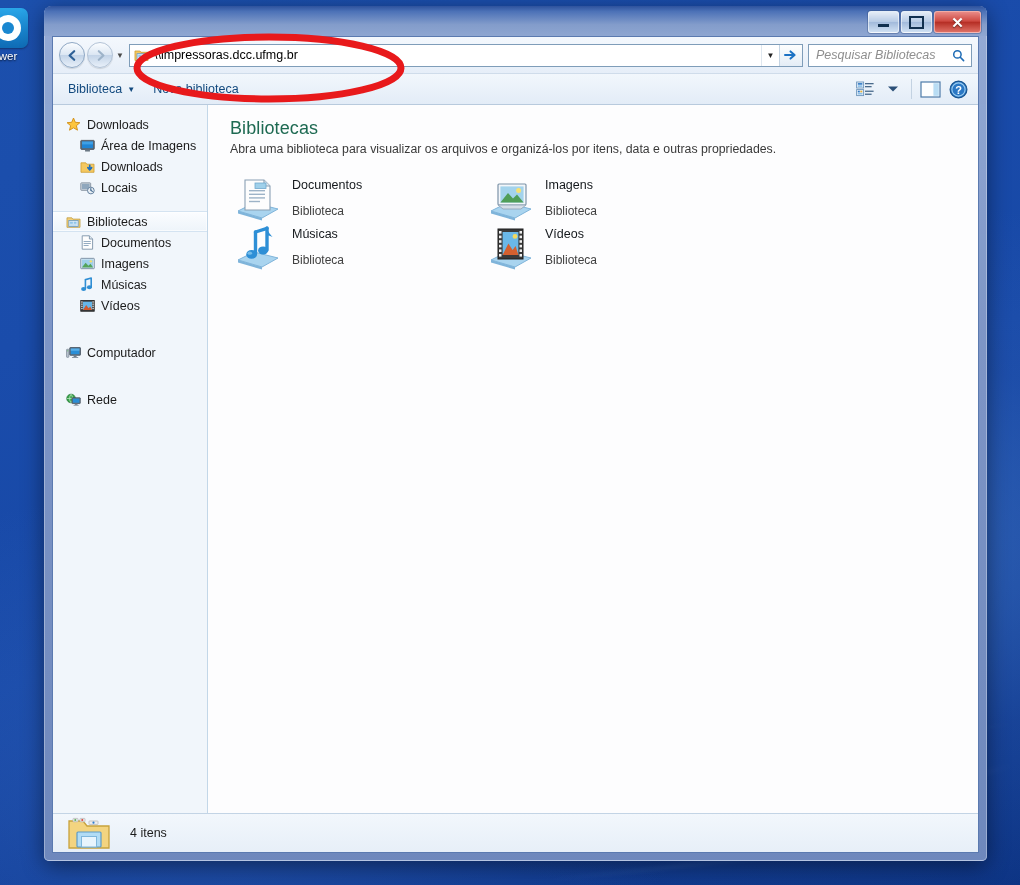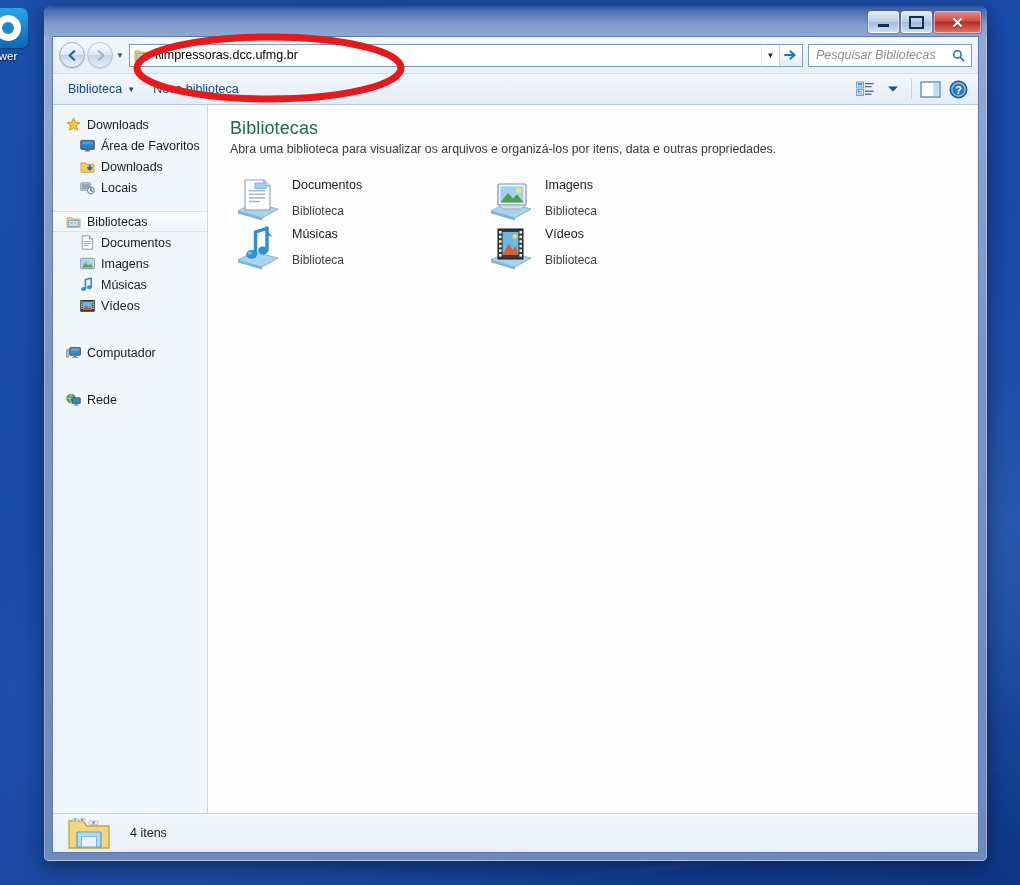--- a/index.html
+++ b/index.html
@@ -364,21 +364,21 @@
 
         <div class="nav-item child">
           <span class="nav-ico">
             <svg width="15" height="14" viewBox="0 0 16 14">
               <rect x="0.8" y="1" width="14.4" height="9.6" rx="0.8" fill="#5e6b78" stroke="#44505c" stroke-width="0.9"></rect>
               <rect x="2.2" y="2.3" width="11.6" height="7" fill="#1f84d4"></rect>
               <rect x="2.2" y="2.3" width="11.6" height="3" fill="#3ea0e6"></rect>
               <rect x="5.4" y="11" width="5.2" height="1.9" fill="#6b7884"></rect>
             </svg>
           </span>
-          <span>Área de Favoritos</span>
+          <span>Área de Imagens</span>
         </div>
 
         <div class="nav-item child">
           <span class="nav-ico">
             <svg width="15" height="14" viewBox="0 0 16 15">
               <path d="M1 3 L6.2 3 L7.3 4.5 L15 4.5 L15 13.2 L1 13.2 Z" fill="#f5c860" stroke="#c99a2e" stroke-width="0.8"></path>
               <path d="M10.4 5.6 L10.4 9.6 M8.4 8.2 L10.4 10.6 L12.4 8.2" fill="none" stroke="#1d6fc0" stroke-width="1.8" stroke-linecap="round" stroke-linejoin="round"></path>
             </svg>
           </span>
           <span>Downloads</span>

